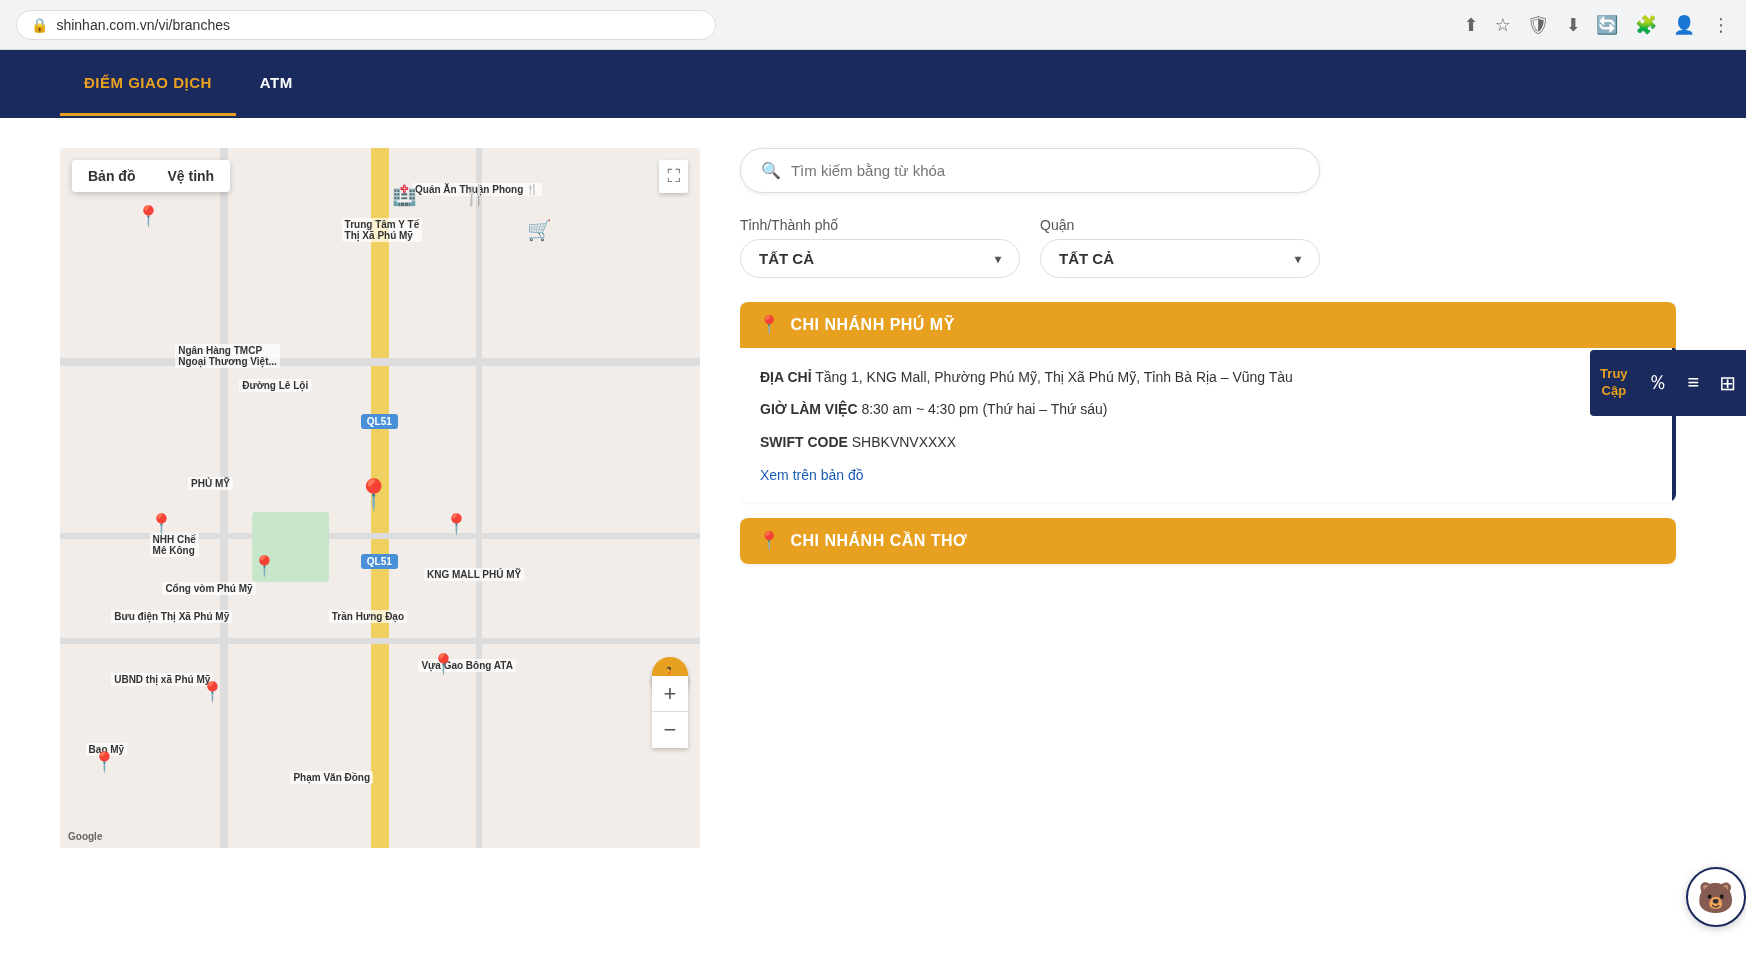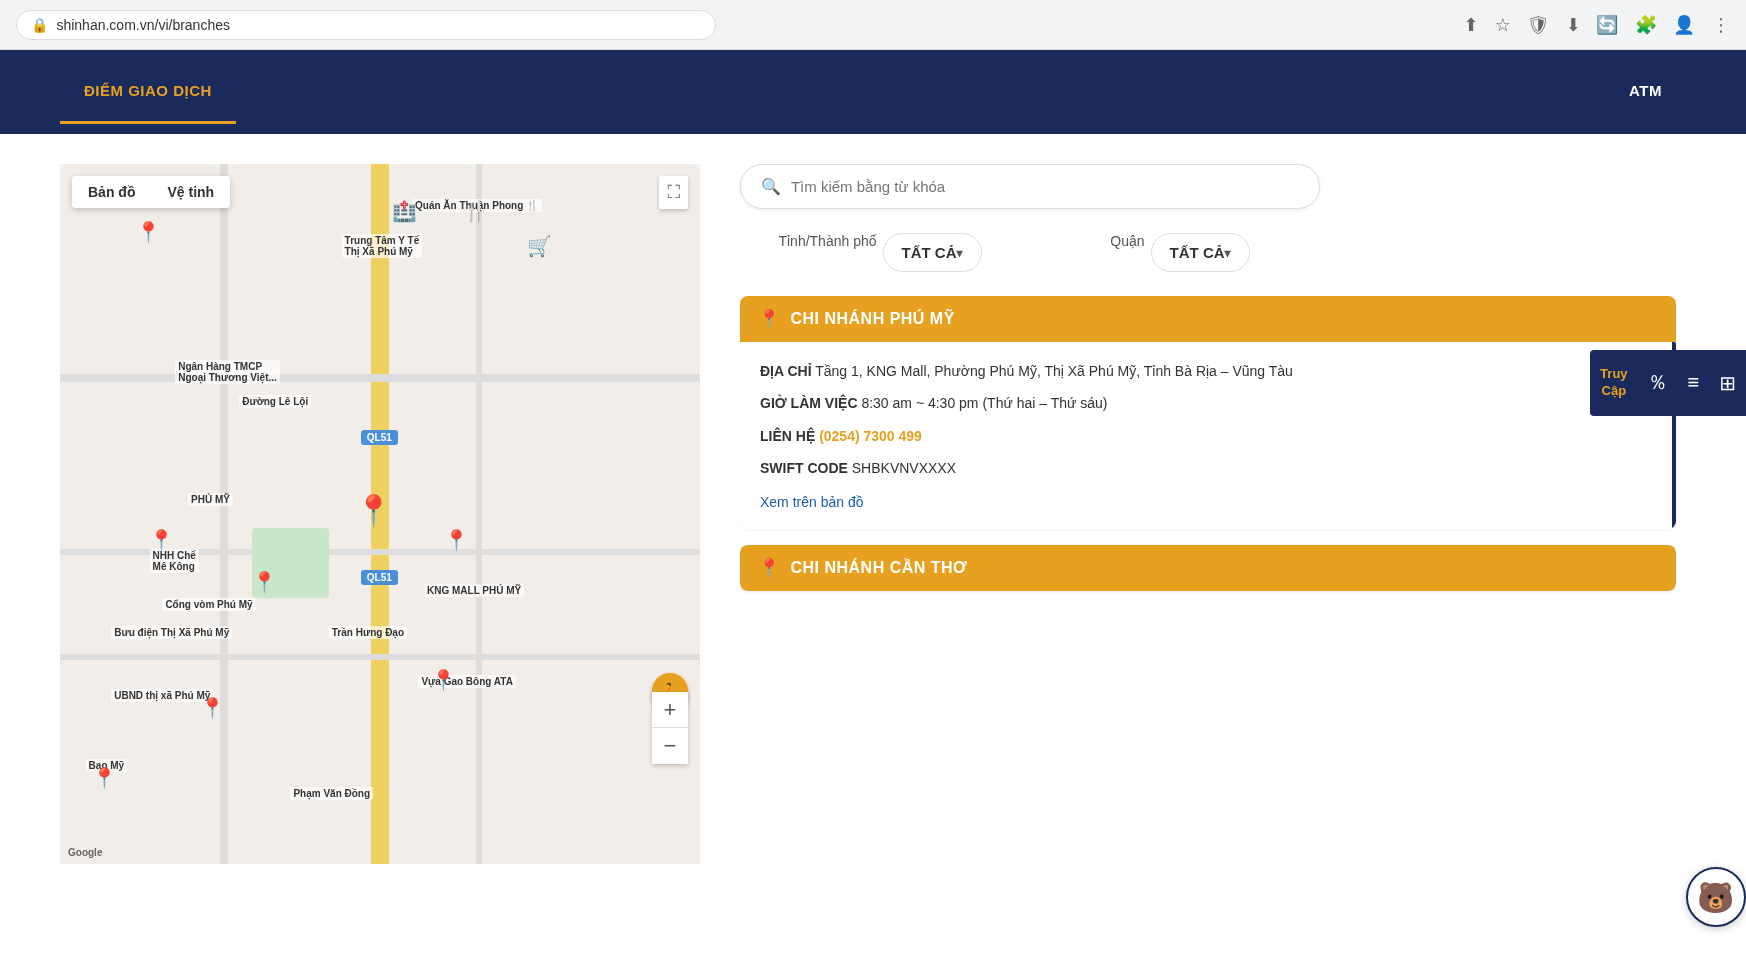--- a/index.html
+++ b/index.html
@@ -33,26 +33,25 @@
       display: flex;
       align-items: center;
       gap: 16px;
       margin-left: auto;
     }
     .browser-icon { color: #666; font-size: 18px; cursor: pointer; }
 
     
     .nav-bar {
       background: #1a2a5c;
-      height: 84px;
+      height: 68px;
       display: flex;
       align-items: center;
       padding: 0 60px;
       gap: 0;
-      justify-content: space-between;
     }
     .nav-item {
       color: #ccc;
       font-size: 15px;
       font-weight: 600;
       padding: 22px 24px;
       cursor: pointer;
       text-transform: uppercase;
       letter-spacing: 0.5px;
       border-bottom: 3px solid transparent;
@@ -219,23 +218,22 @@
 
     .filter-row {
       display: flex;
       gap: 20px;
       margin-bottom: 24px;
       max-width: 580px;
     }
     .filter-group {
       flex: 1;
       display: flex;
-      flex-direction: row;
+      flex-direction: column;
       gap: 6px;
-      justify-content: center;
     }
     .filter-label {
       font-size: 14px;
       color: #555;
       font-weight: 500;
     }
     .filter-select {
       background: white;
       border: 1.5px solid #ddd;
       border-radius: 25px;
@@ -586,24 +584,20 @@
             <div class="active-indicator"></div>
             <div class="branch-info-row">
               <span class="branch-info-label">ĐỊA CHỈ</span>
               <span>Tầng 1, KNG Mall, Phường Phú Mỹ, Thị Xã Phú Mỹ, Tỉnh Bà Rịa – Vũng Tàu</span>
             </div>
             <div class="branch-info-row">
               <span class="branch-info-label">GIỜ LÀM VIỆC</span>
               <span>8:30 am ~ 4:30 pm (Thứ hai – Thứ sáu)</span>
             </div>
             <div class="branch-info-row">
-              <span class="branch-info-label">LIÊN HỆ</span>
-              <span class="branch-phone">(0254) 7300 499</span>
-            </div>
-            <div class="branch-info-row">
               <span class="branch-info-label">SWIFT CODE</span>
               <span>SHBKVNVXXXX</span>
             </div>
             <div class="branch-map-link">Xem trên bản đồ</div>
           </div>
         </div>
       </div>
 
       <div class="branch-item-wrapper">
         <div class="branch-item">

